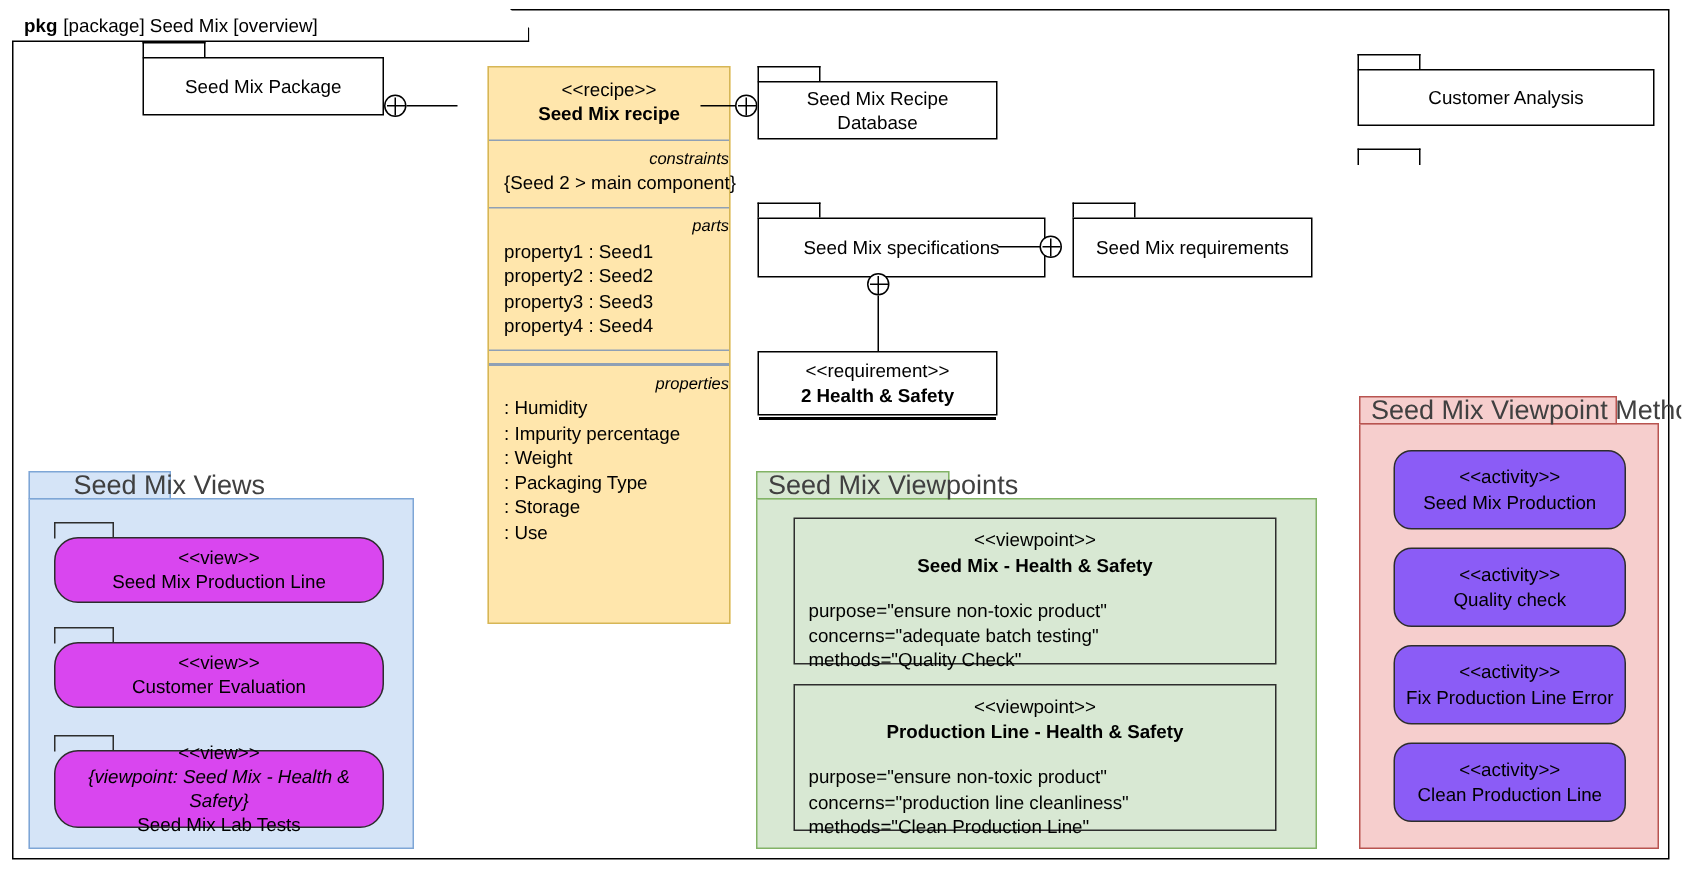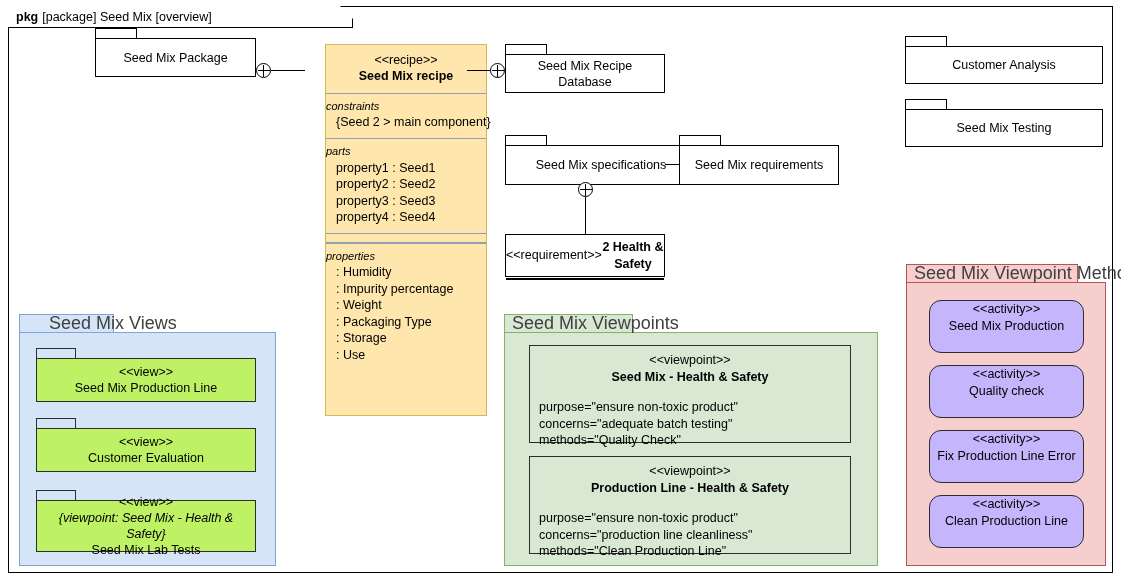--- a/index.html
+++ b/index.html
@@ -85,20 +85,21 @@
   .nm.bold { font-weight: bold; }
   .italic { font-style: italic; }
 
   
   .clsbox {
     position: absolute;
     box-sizing: border-box;
     border: 1.6px solid #000;
     background: #ffffff;
     display: flex;
+    flex-direction: column;
     align-items: center;
     justify-content: center;
     text-align: center;
     font-size: 12.5px;
     line-height: 1.3;
     color: #000;
   }
   .underline-bar {
     position: absolute;
     left: 0; right: 0; bottom: -4px;
@@ -123,21 +124,21 @@
     padding: 7px 4px 8px;
   }
   .recipe-head .nm { font-weight: bold; }
   .recipe-sep { height: 1.4px; background: #8fa0b5; width: 100%; }
   .recipe-comp {
     padding: 5px 0 7px 0;
     font-size: 12.5px;
     line-height: 1.32;
   }
   .comp-title {
-    text-align: left;
+    text-align: right;
     font-style: italic;
     font-size: 11px;
     margin-bottom: 1px;
   }
   .comp-line { padding-left: 10px; white-space: nowrap; }
   .comp-center { text-align: center; }
 
   
   .region { position: absolute; box-sizing: border-box; }
   .region-tab {
@@ -167,21 +168,21 @@
 
   .region.views .region-tab  { background:#d5e4f7; border-color:#7ea6d6;padding-left:29px; }
   .region.views .region-body { background:#d5e4f7; border-color:#7ea6d6; }
   .region.vpoints .region-tab  { background:#d8e8d3; border-color:#82b366; }
   .region.vpoints .region-body { background:#d8e8d3; border-color:#82b366; }
   .region.methods .region-tab  { background:#f6cecd; border-color:#b85450; }
   .region.methods .region-body { background:#f6cecd; border-color:#b85450; }
 
   
   .pkg.blue .pkg-tab  { background:#d5e4f7; border-color:#2d2d2d; }
-  .pkg.blue .pkg-body { background:#bef264; border-color:#2d2d2d; }
+  .pkg.blue .pkg-body { background:#d946ef; border-color:#2d2d2d;border-radius:16px; }
 
   
   .vpbox {
     position: absolute;
     box-sizing: border-box;
     border: 1.5px solid #2d2d2d;
     background: #d8e8d3;
     display: flex;
     flex-direction: column;
     color: #000;
@@ -200,24 +201,25 @@
     line-height: 1.33;
   }
   .vpbox-body div { white-space: nowrap; }
 
   
   .actbox {
     position: absolute;
     box-sizing: border-box;
     border: 1.5px solid #2d2d2d;
     border-radius: 12px;
-    background: #c4b5fd;
+    background: #8b5cf6;
     display: flex;
     flex-direction: column;
     align-items: center;
+    justify-content: center;
     text-align: center;
     font-size: 12.5px;
     line-height: 1.32;
     color: #000;
   }
 
   
   .edge { position: absolute; background: #000; }
   .edge.h { height: 1.4px; }
   .edge.v { width: 1.4px; }
@@ -313,21 +315,21 @@
     <div class="pkg-body">
       <div class="lines">
         <span class="nm">Seed Mix specifications</span>
       </div>
     </div>
   </div>
 
   <div class="edge h" style="left:665px; top:164px; width:30px;"></div>
   <div class="cross" style="left:693px; top:157px;"></div>
 
-  <div class="pkg" style="left:679px; top:135px; width:160px; height:50px;">
+  <div class="pkg" style="left:715px; top:135px; width:160px; height:50px;">
     <div class="pkg-tab" style="width:42px;"></div>
     <div class="pkg-body">
       <div class="lines">
         <span class="nm">Seed Mix requirements</span>
       </div>
     </div>
   </div>
 
   <div class="cross" style="left:578px; top:182px;"></div>
   <div class="edge v" style="left:585px; top:197px; height:37px;"></div>
@@ -342,25 +344,20 @@
     <div class="pkg-tab" style="width:42px;"></div>
     <div class="pkg-body">
       <div class="lines">
         <span class="nm">Customer Analysis</span>
       </div>
     </div>
   </div>
 
   <div class="pkg" style="left:905px; top:99px; width:198px; height:48px;">
     <div class="pkg-tab" style="width:42px;"></div>
-    <div class="pkg-body">
-      <div class="lines">
-        <span class="nm">Seed Mix Testing</span>
-      </div>
-    </div>
   </div>
 
   <div class="region views" style="left:19px; top:314px; width:257px; height:252px;">
     <div class="region-tab" style="width:95px;">Seed Mix Views</div>
     <div class="region-body"></div>
   </div>
 
   <div class="pkg blue" style="left:36px; top:348px; width:220px; height:54px;">
     <div class="pkg-tab" style="width:40px;"></div>
     <div class="pkg-body">

